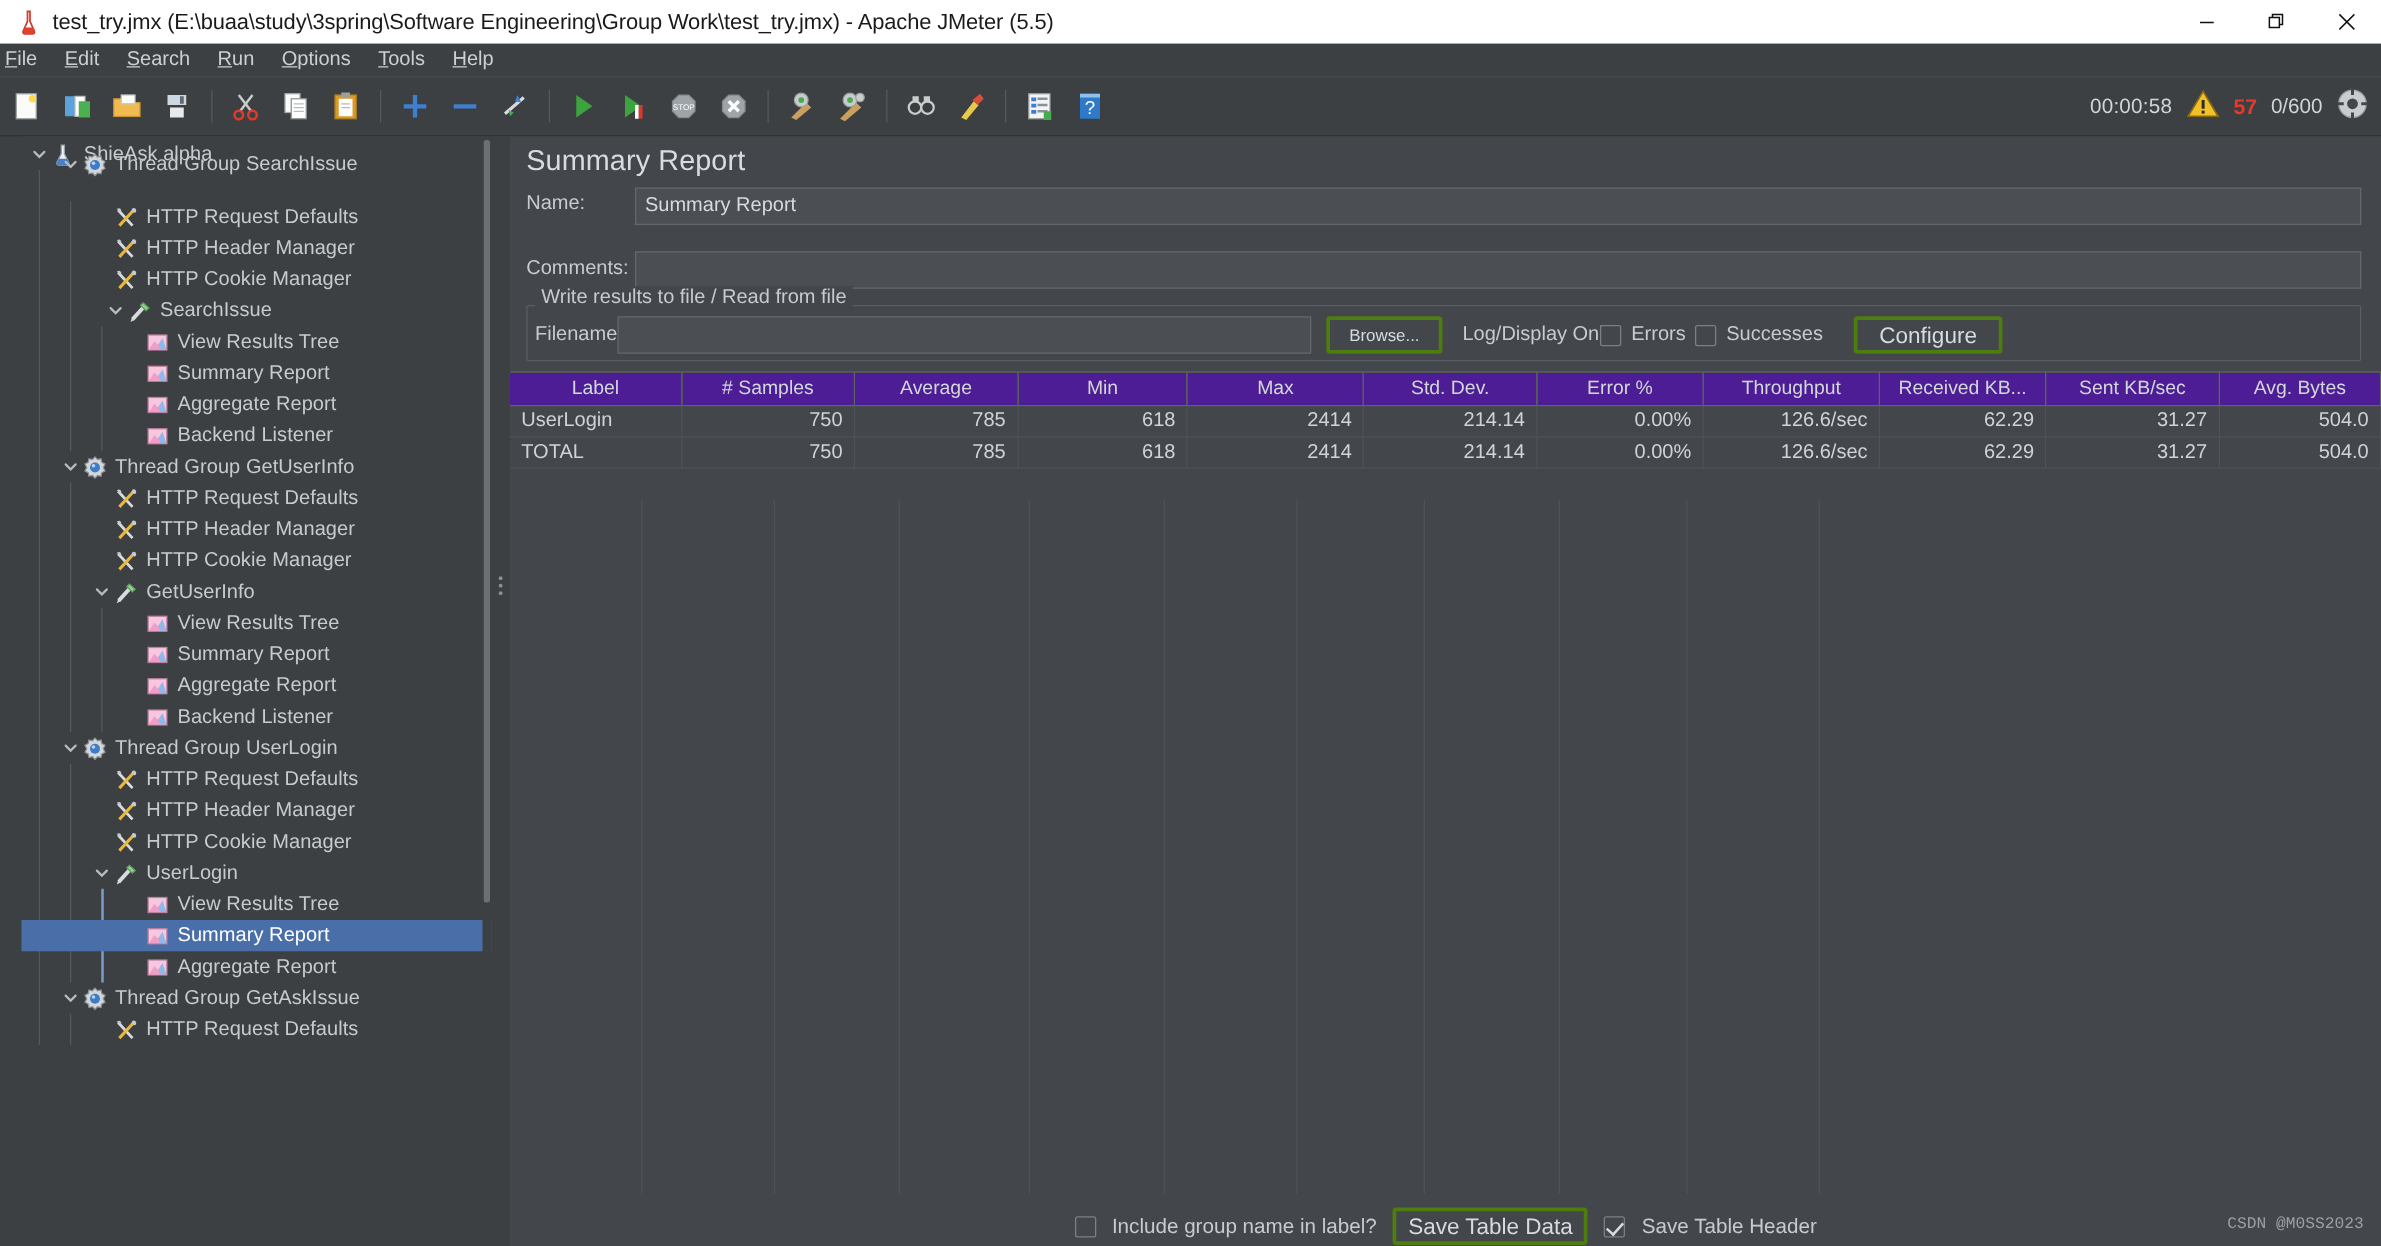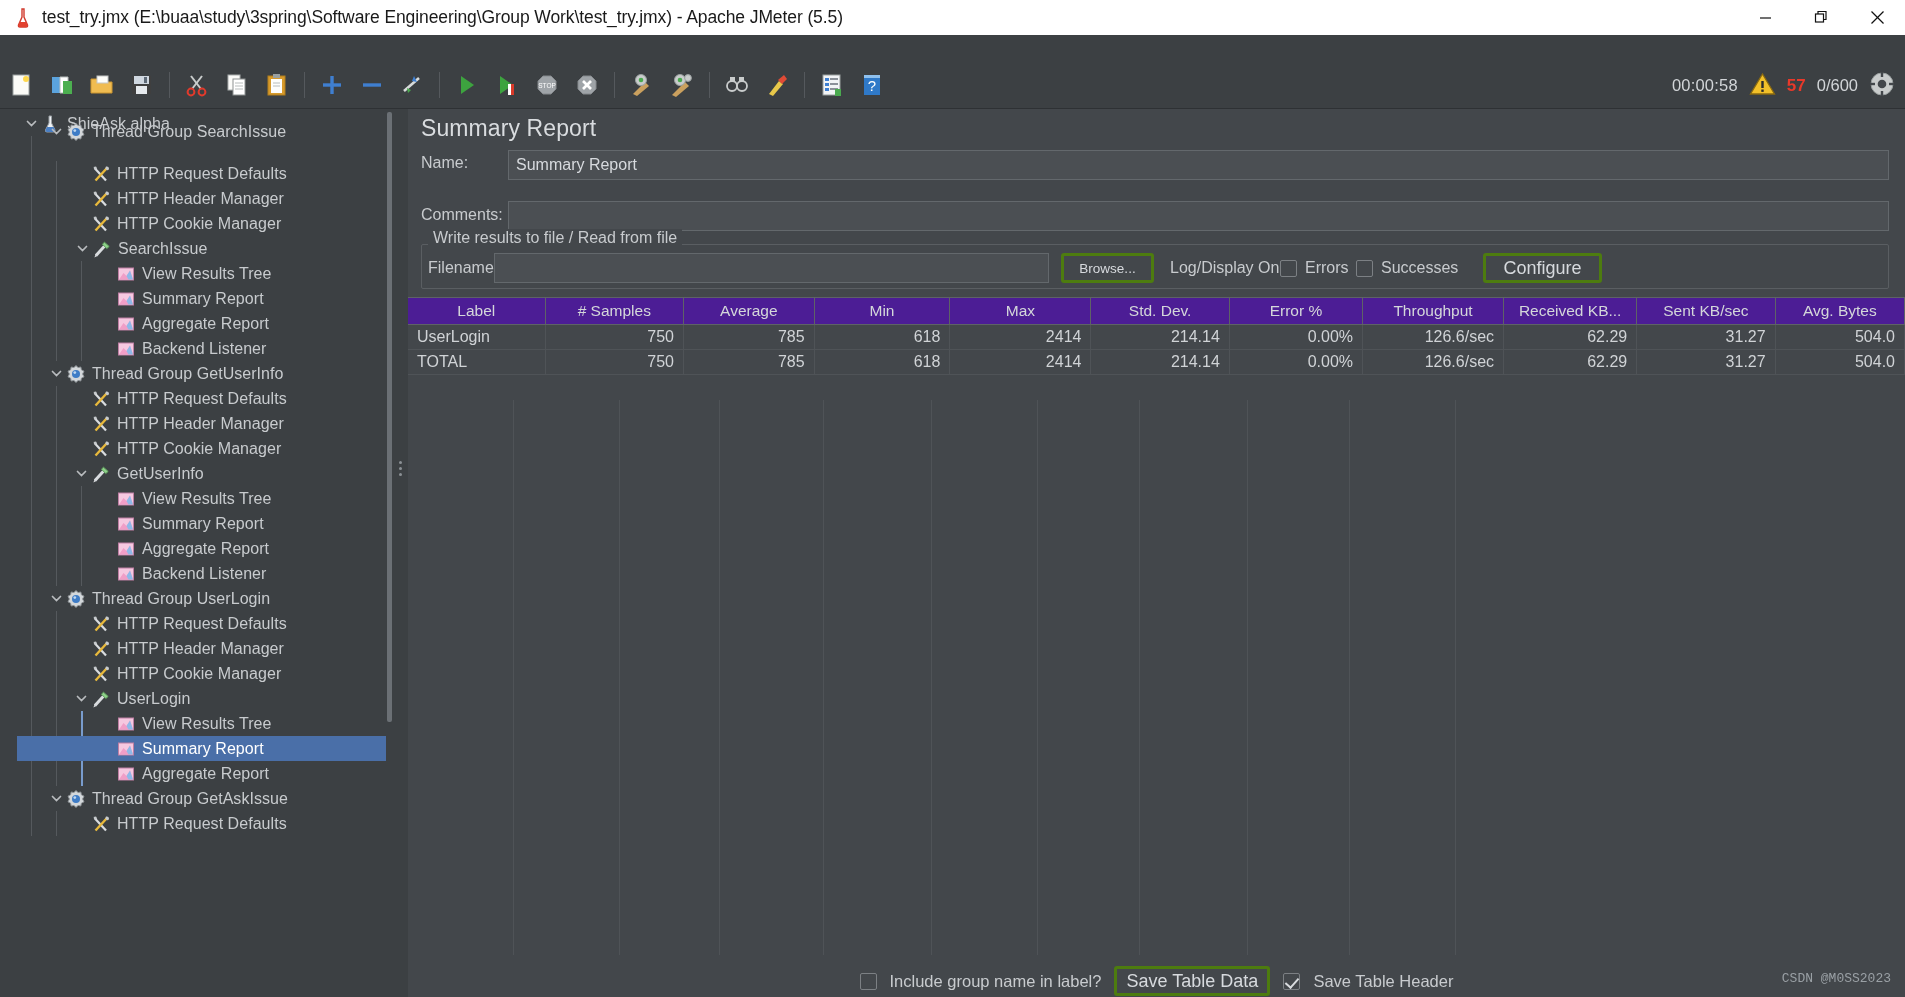--- a/index.html
+++ b/index.html
@@ -251,20 +251,29 @@
       </div>
       <div class="tb-btn">
         <svg width="15" height="15" viewBox="0 0 15 15">
           <line x1="1.5" y1="1.5" x2="13.5" y2="13.5" stroke="#111" stroke-width="1.2"></line>
           <line x1="13.5" y1="1.5" x2="1.5" y2="13.5" stroke="#111" stroke-width="1.2"></line>
         </svg>
       </div>
     </div>
   </div>
 
+  <div class="menubar">
+    <div class="menu-item"><span class="mn">F</span>ile</div>
+    <div class="menu-item"><span class="mn">E</span>dit</div>
+    <div class="menu-item"><span class="mn">S</span>earch</div>
+    <div class="menu-item"><span class="mn">R</span>un</div>
+    <div class="menu-item"><span class="mn">O</span>ptions</div>
+    <div class="menu-item"><span class="mn">T</span>ools</div>
+    <div class="menu-item"><span class="mn">H</span>elp</div>
+  </div>
 
   <div class="toolbar">
 
     <div class="tool">
       <svg width="26" height="26" viewBox="0 0 26 26">
         <rect x="4" y="3" width="16" height="20" fill="#fbfbf7" stroke="#9aa0a0"></rect>
         <circle cx="17" cy="7" r="3" fill="#ffd84d"></circle>
       </svg>
     </div>
     <div class="tool">
@@ -523,21 +532,21 @@
           <span class="ticon">
             <svg width="20" height="20" viewBox="0 0 20 20">
               <line x1="3.5" y1="4" x2="15" y2="16.5" stroke="#d9dcdf" stroke-width="2.2"></line>
               <path d="M2.4 3 L5 2.6 L6.2 4.4 L4.4 5.6 Z" fill="#c6cacd"></path>
               <line x1="16" y1="4" x2="4.5" y2="16.5" stroke="#e8b93c" stroke-width="2.4"></line>
               <path d="M15 2.5 Q17.8 2 18 4.4 Q18.2 6.4 16 6.2 L14.2 4.6 Z" fill="#c6cacd"></path>
             </svg>
           </span>
           <span class="tlabel">HTTP Cookie Manager</span>
         </div>
-        <div class="tree-row" style="position: absolute; left: 1px; top: 127px; width: 386px;">
+        <div class="tree-row" style="position: absolute; left: 11px; top: 127px; width: 386px;">
           <span style="width: 56px; flex: 0 0 auto;"></span>
           <span class="twisty">
             <svg width="11" height="11" viewBox="0 0 11 11">
               <path d="M1.5 3.5 L5.5 7.5 L9.5 3.5" fill="none" stroke="#b9bcbf" stroke-width="1.7" stroke-linecap="round"></path>
             </svg>
           </span>
           <span class="ticon">
             <svg width="20" height="20" viewBox="0 0 20 20">
               <line x1="4" y1="16.5" x2="14" y2="5.5" stroke="#d9dcdf" stroke-width="3"></line>
               <path d="M12.5 3.2 L17.2 7.4 L14.8 9.6 L10.4 5.2 Z" fill="#8ed18a" stroke="#5d9c5a"></path>

